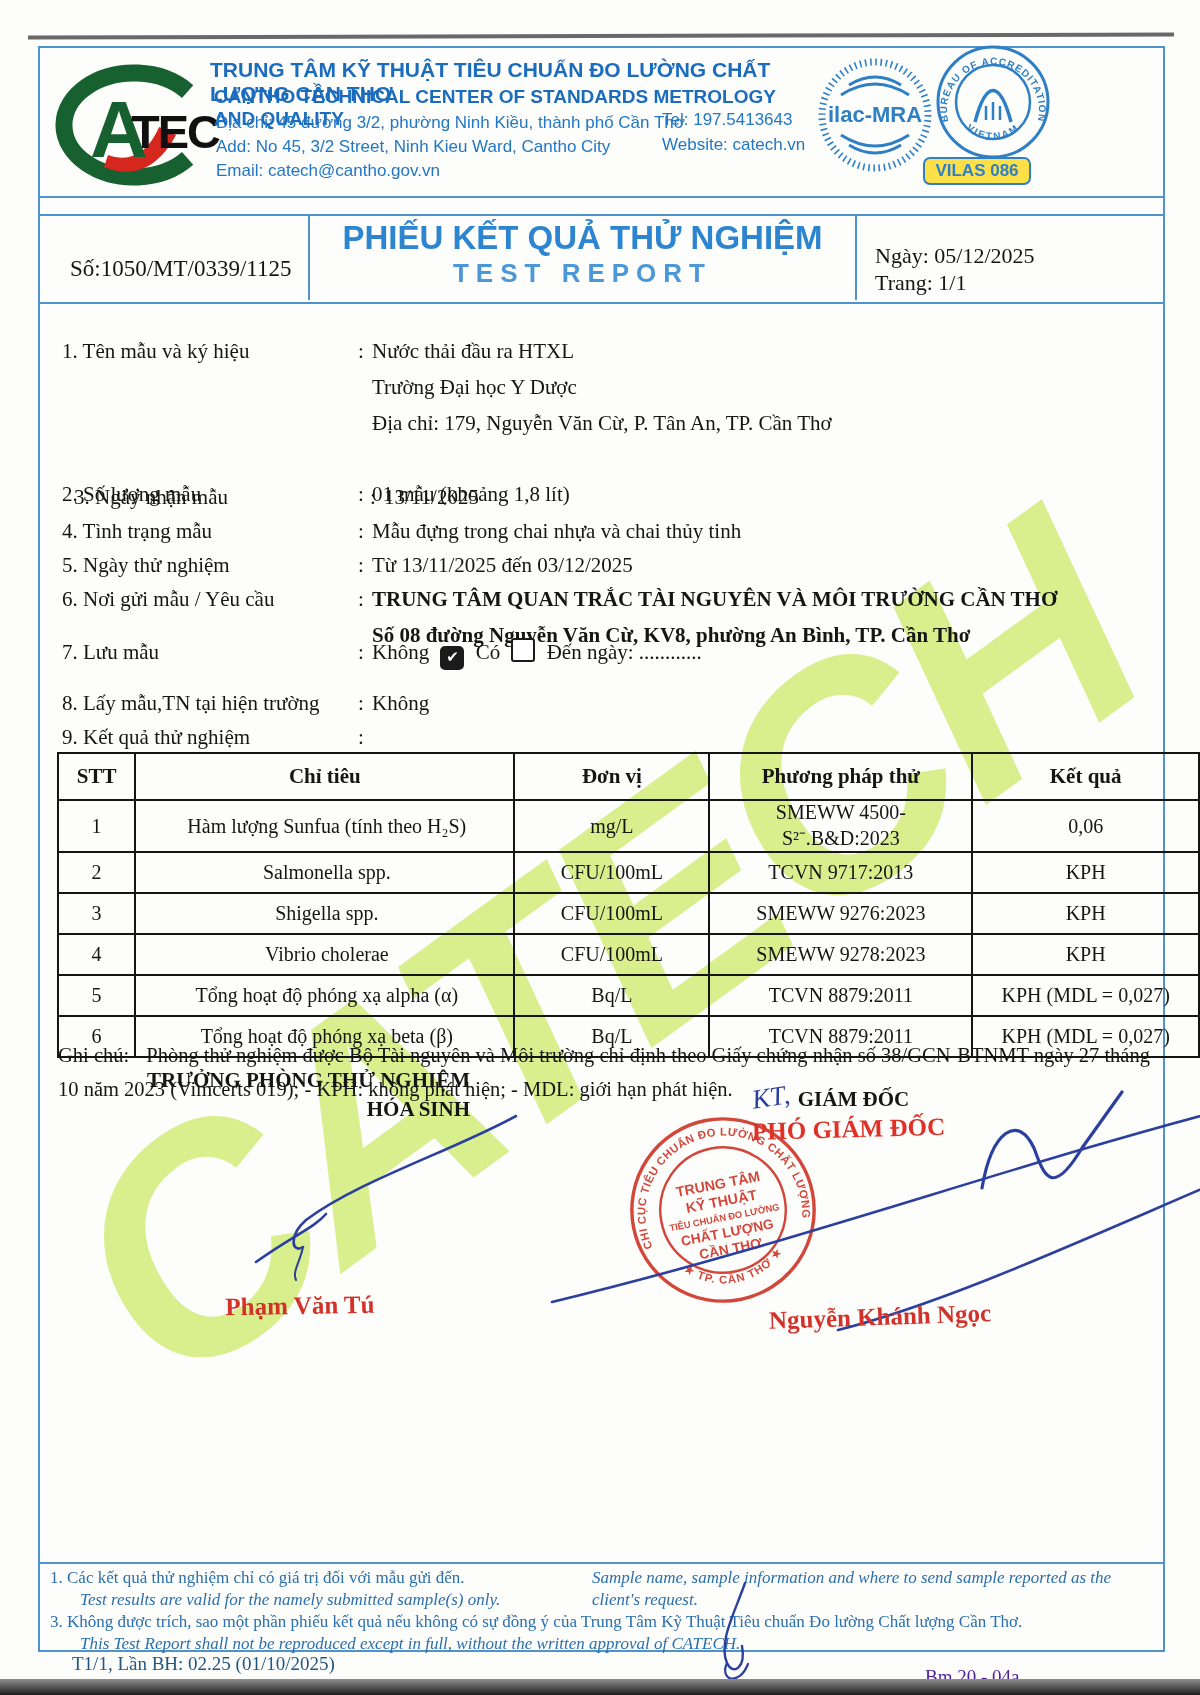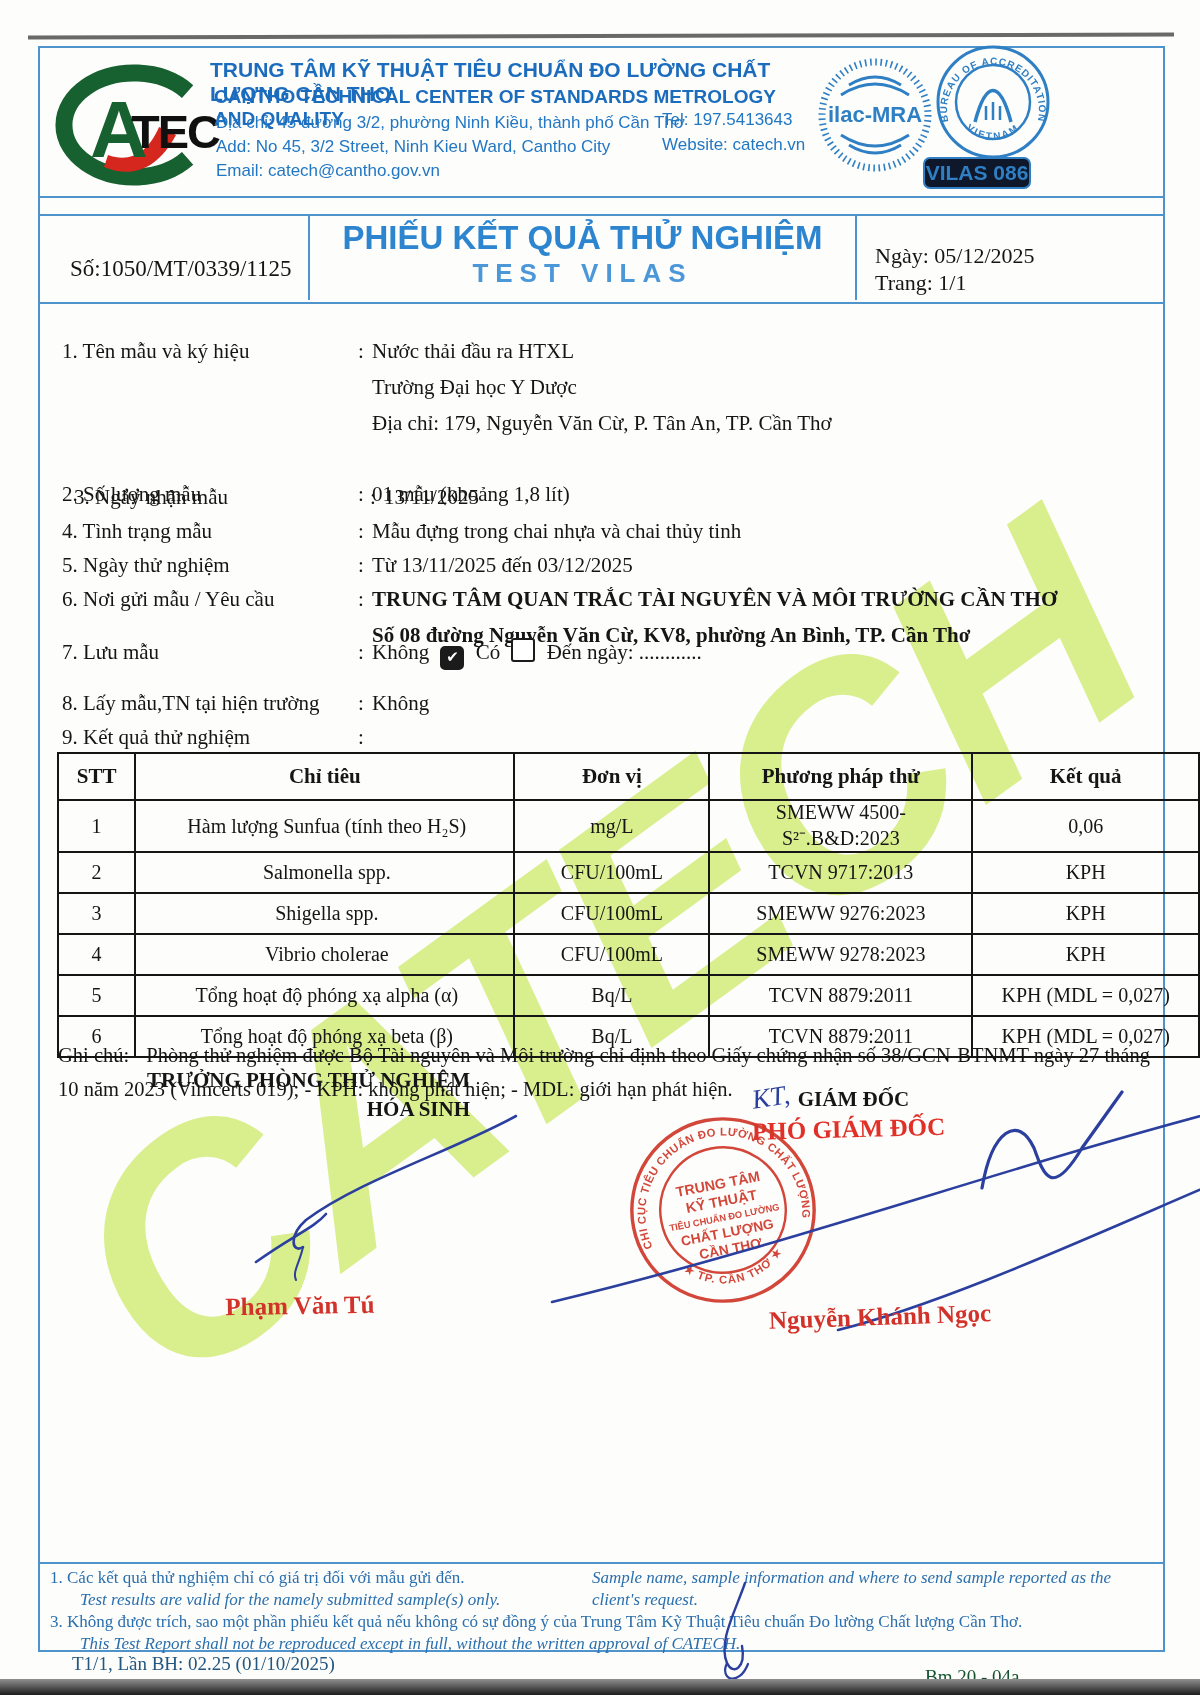--- a/index.html
+++ b/index.html
@@ -15,21 +15,21 @@
   .hline{height:2px;background:#4e93cc;z-index:3;}
   .vline{width:2px;background:#4e93cc;z-index:3;}
   
   .org-vi{left:210px;top:58px;width:600px;font-weight:bold;font-size:21px;color:#1c6cbe;z-index:4;}
   .org-en{left:214px;top:86px;width:600px;font-weight:bold;font-size:19px;color:#1c6cbe;z-index:4;}
   .addr{color:#2277c4;font-size:17px;z-index:4;}
   .logo-svg{left:52px;top:55px;z-index:4;}
   .ilac-svg{left:815px;top:55px;z-index:4;}
   .boa-svg{left:928px;top:42px;z-index:4;}
   .vilas{left:923px;top:157px;width:104px;border:2px solid #2e7fc4;border-radius:7px;text-align:center;
-         font-weight:bold;font-size:21px;color:#2e7fc4;padding:2px 0;background:#0f172a;z-index:4;
+         font-weight:bold;font-size:17px;color:#2e7fc4;padding:2px 0;background:#fde047;z-index:4;
          font-family:"Liberation Sans",sans-serif;}
   
   .title-box{left:38px;top:214px;width:1123px;height:86px;border:2px solid #4e93cc;z-index:3;}
   .report-no{left:70px;top:256px;font-size:23px;z-index:4;}
   .title-vi{left:310px;top:219px;width:545px;text-align:center;font-weight:bold;font-size:33px;color:#2d85d0;z-index:4;}
   .title-en{left:310px;top:258px;width:545px;text-align:center;font-weight:bold;font-size:26px;color:#3c8fd6;
             letter-spacing:7px;opacity:.92;z-index:4;}
   .date-line{left:875px;top:243px;font-size:22px;z-index:4;}
   .page-line{left:875px;top:270px;font-size:22px;z-index:4;}
   
@@ -121,21 +121,21 @@
     <line x1="65" y1="60" x2="65" y2="78" stroke="#2e7fc4" stroke-width="2.5"></line>
     <line x1="72" y1="64" x2="72" y2="78" stroke="#2e7fc4" stroke-width="2.5"></line>
   </svg>
   <div class="abs vilas">VILAS 086</div>
 
   <div class="abs title-box"></div>
   <div class="abs vline" style="left:308px;top:214px;height:86px;"></div>
   <div class="abs vline" style="left:855px;top:214px;height:86px;"></div>
   <div class="abs report-no">Số:1050/MT/0339/1125</div>
   <div class="abs title-vi sans">PHIẾU KẾT QUẢ THỬ NGHIỆM</div>
-  <div class="abs title-en sans">TEST VILAS</div>
+  <div class="abs title-en sans">TEST REPORT</div>
   <div class="abs date-line">Ngày: 05/12/2025</div>
   <div class="abs page-line">Trang: 1/1</div>
 
   <div class="abs field" style="top:333px;">
     <span class="flabel">1. Tên mẫu và ký hiệu</span>
     <span class="fcolon">:</span>
     <span class="fvalue">
       <div>Nước thải đầu ra HTXL</div>
       <div>Trường Đại học Y Dược</div>
       <div>Địa chỉ: 179, Nguyễn Văn Cừ, P. Tân An, TP. Cần Thơ</div>
@@ -298,15 +298,15 @@
     <div class="fnote-en">Test results are valid for the namely submitted sample(s) only.</div>
   </div>
   <div class="abs fnotes" style="left:562px;top:1567px;width:592px;">
     <div class="fnote-en">Sample name, sample information and where to send sample reported as the client's request.</div>
   </div>
   <div class="abs fnotes" style="left:50px;top:1611px;width:1104px;">
     <div>3.  Không được trích, sao một phần phiếu kết quả nếu không có sự đồng ý của Trung Tâm Kỹ Thuật Tiêu chuẩn Đo lường Chất lượng Cần Thơ.</div>
     <div class="fnote-en">This Test Report shall not be reproduced except in full, without the written approval of CATECH.</div>
   </div>
   <div class="abs fref" style="left:72px;top:1653px;color:#24577f;">T1/1, Lần BH: 02.25 (01/10/2025)</div>
-  <div class="abs fref" style="left:925px;top:1666px;color:#14532d;">Bm 20 - 04a</div>
+  <div class="abs fref" style="left:925px;top:1666px;color:#4c1d95;">Bm 20 - 04a</div>
 
 </div>
 
 </body></html>

